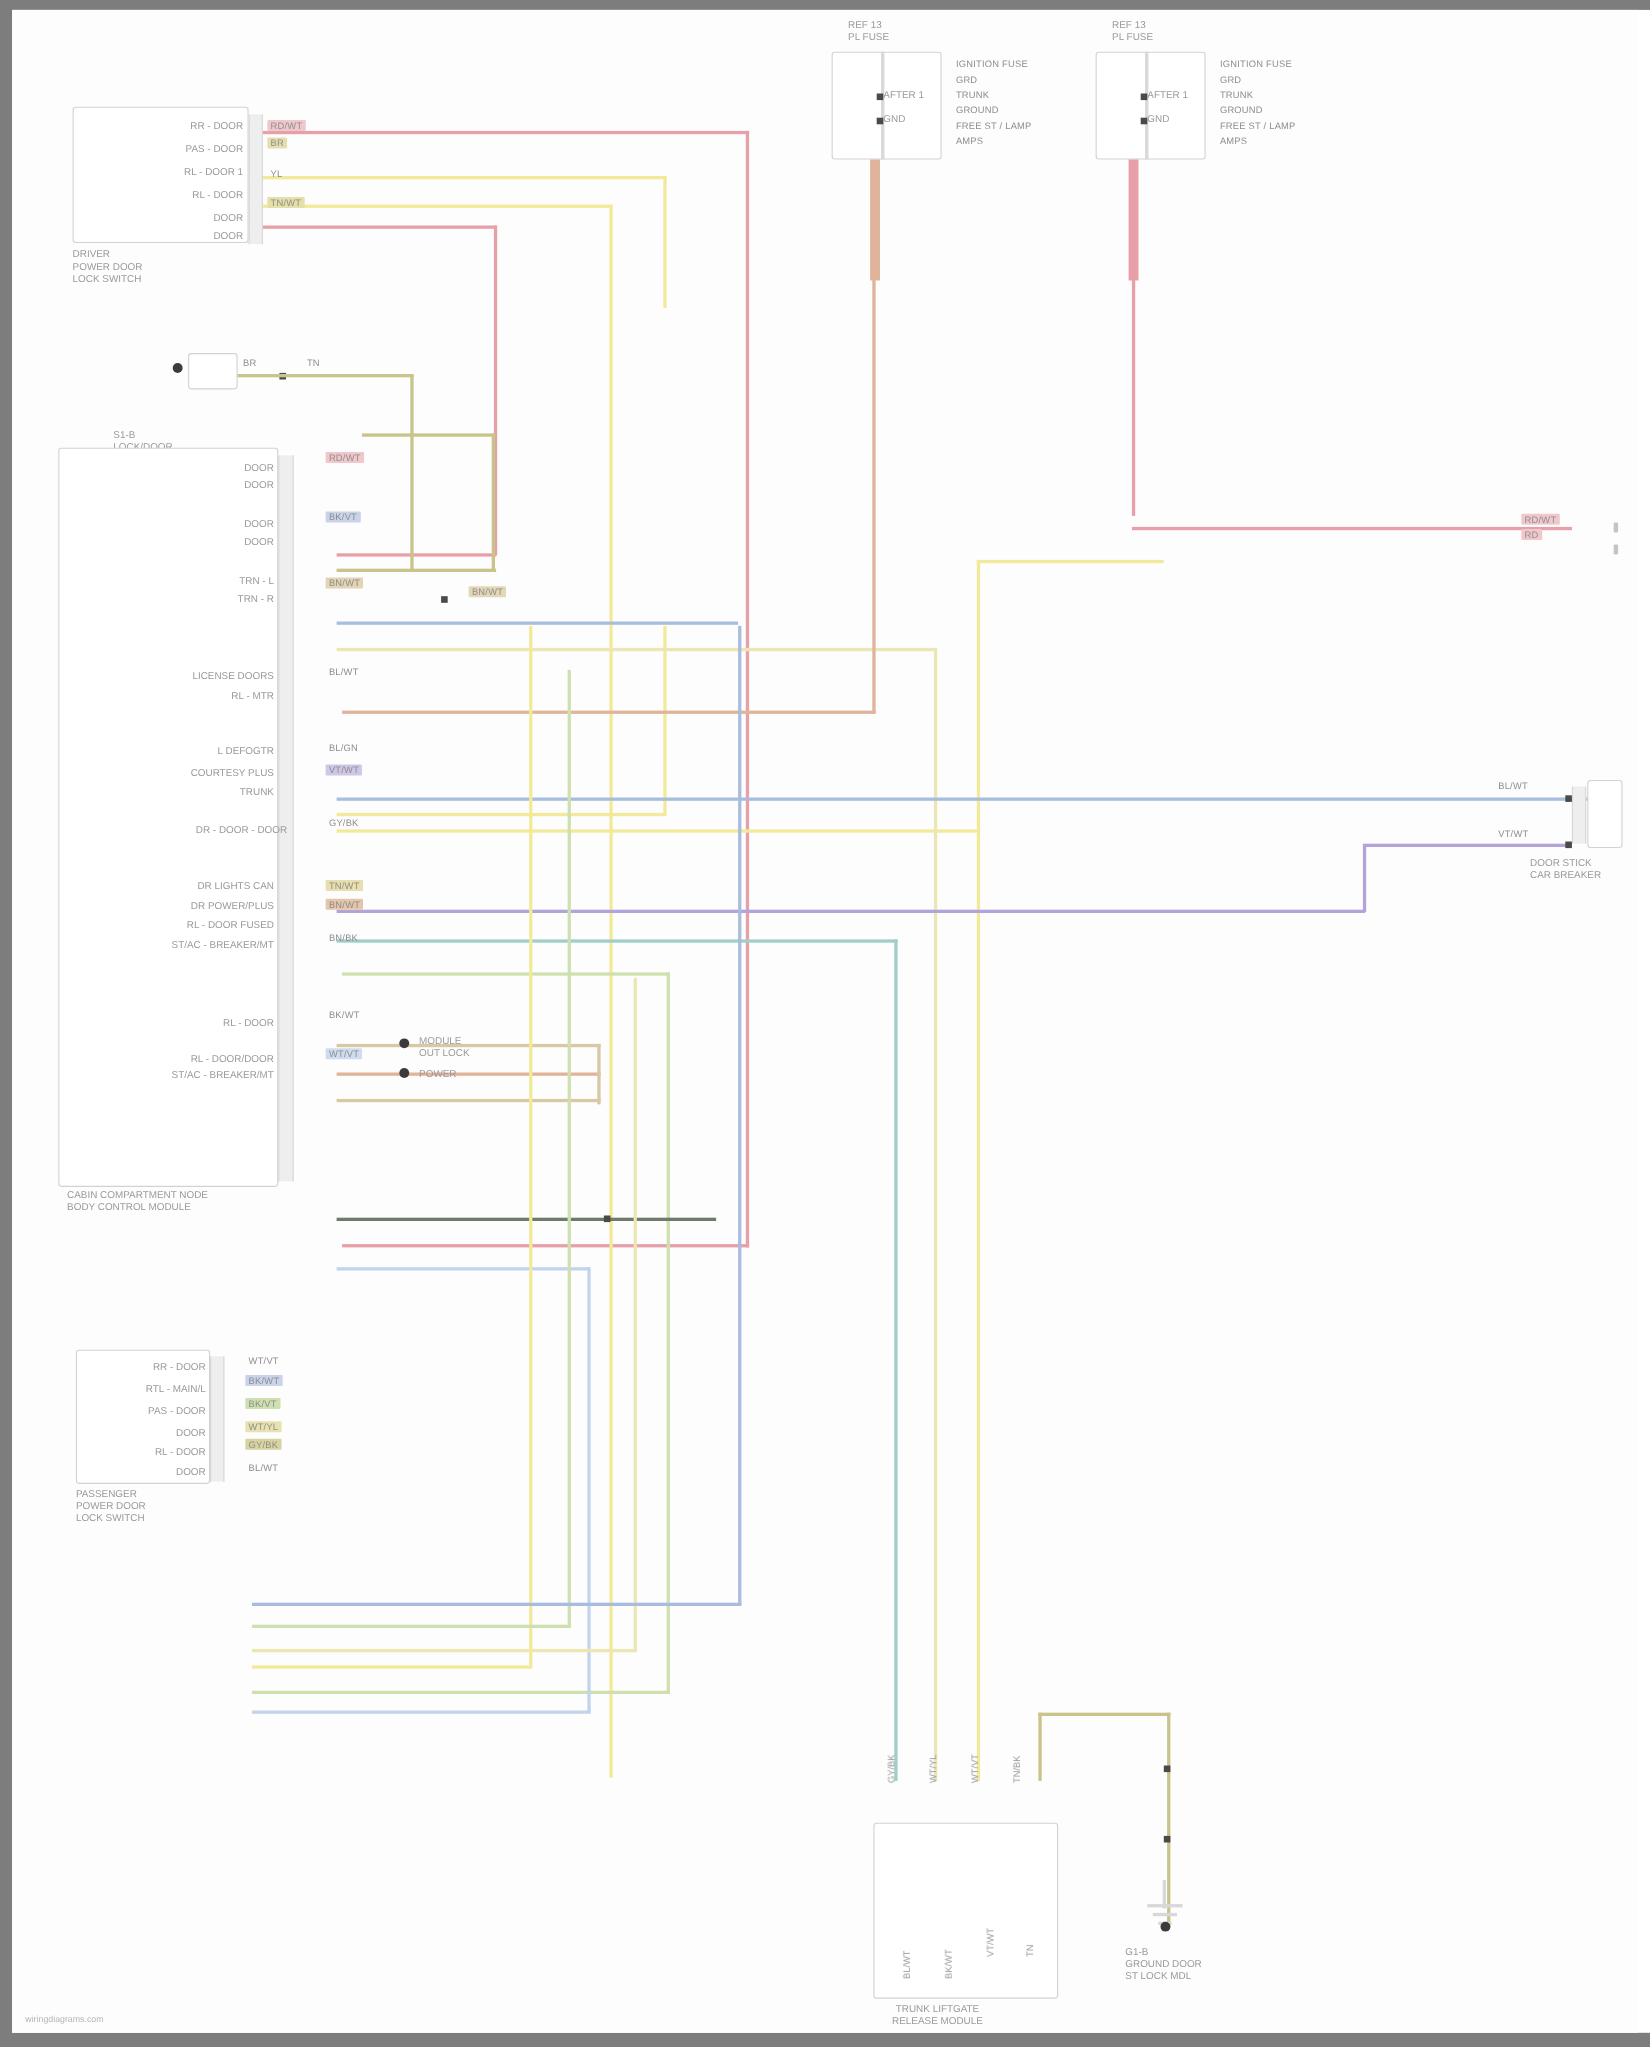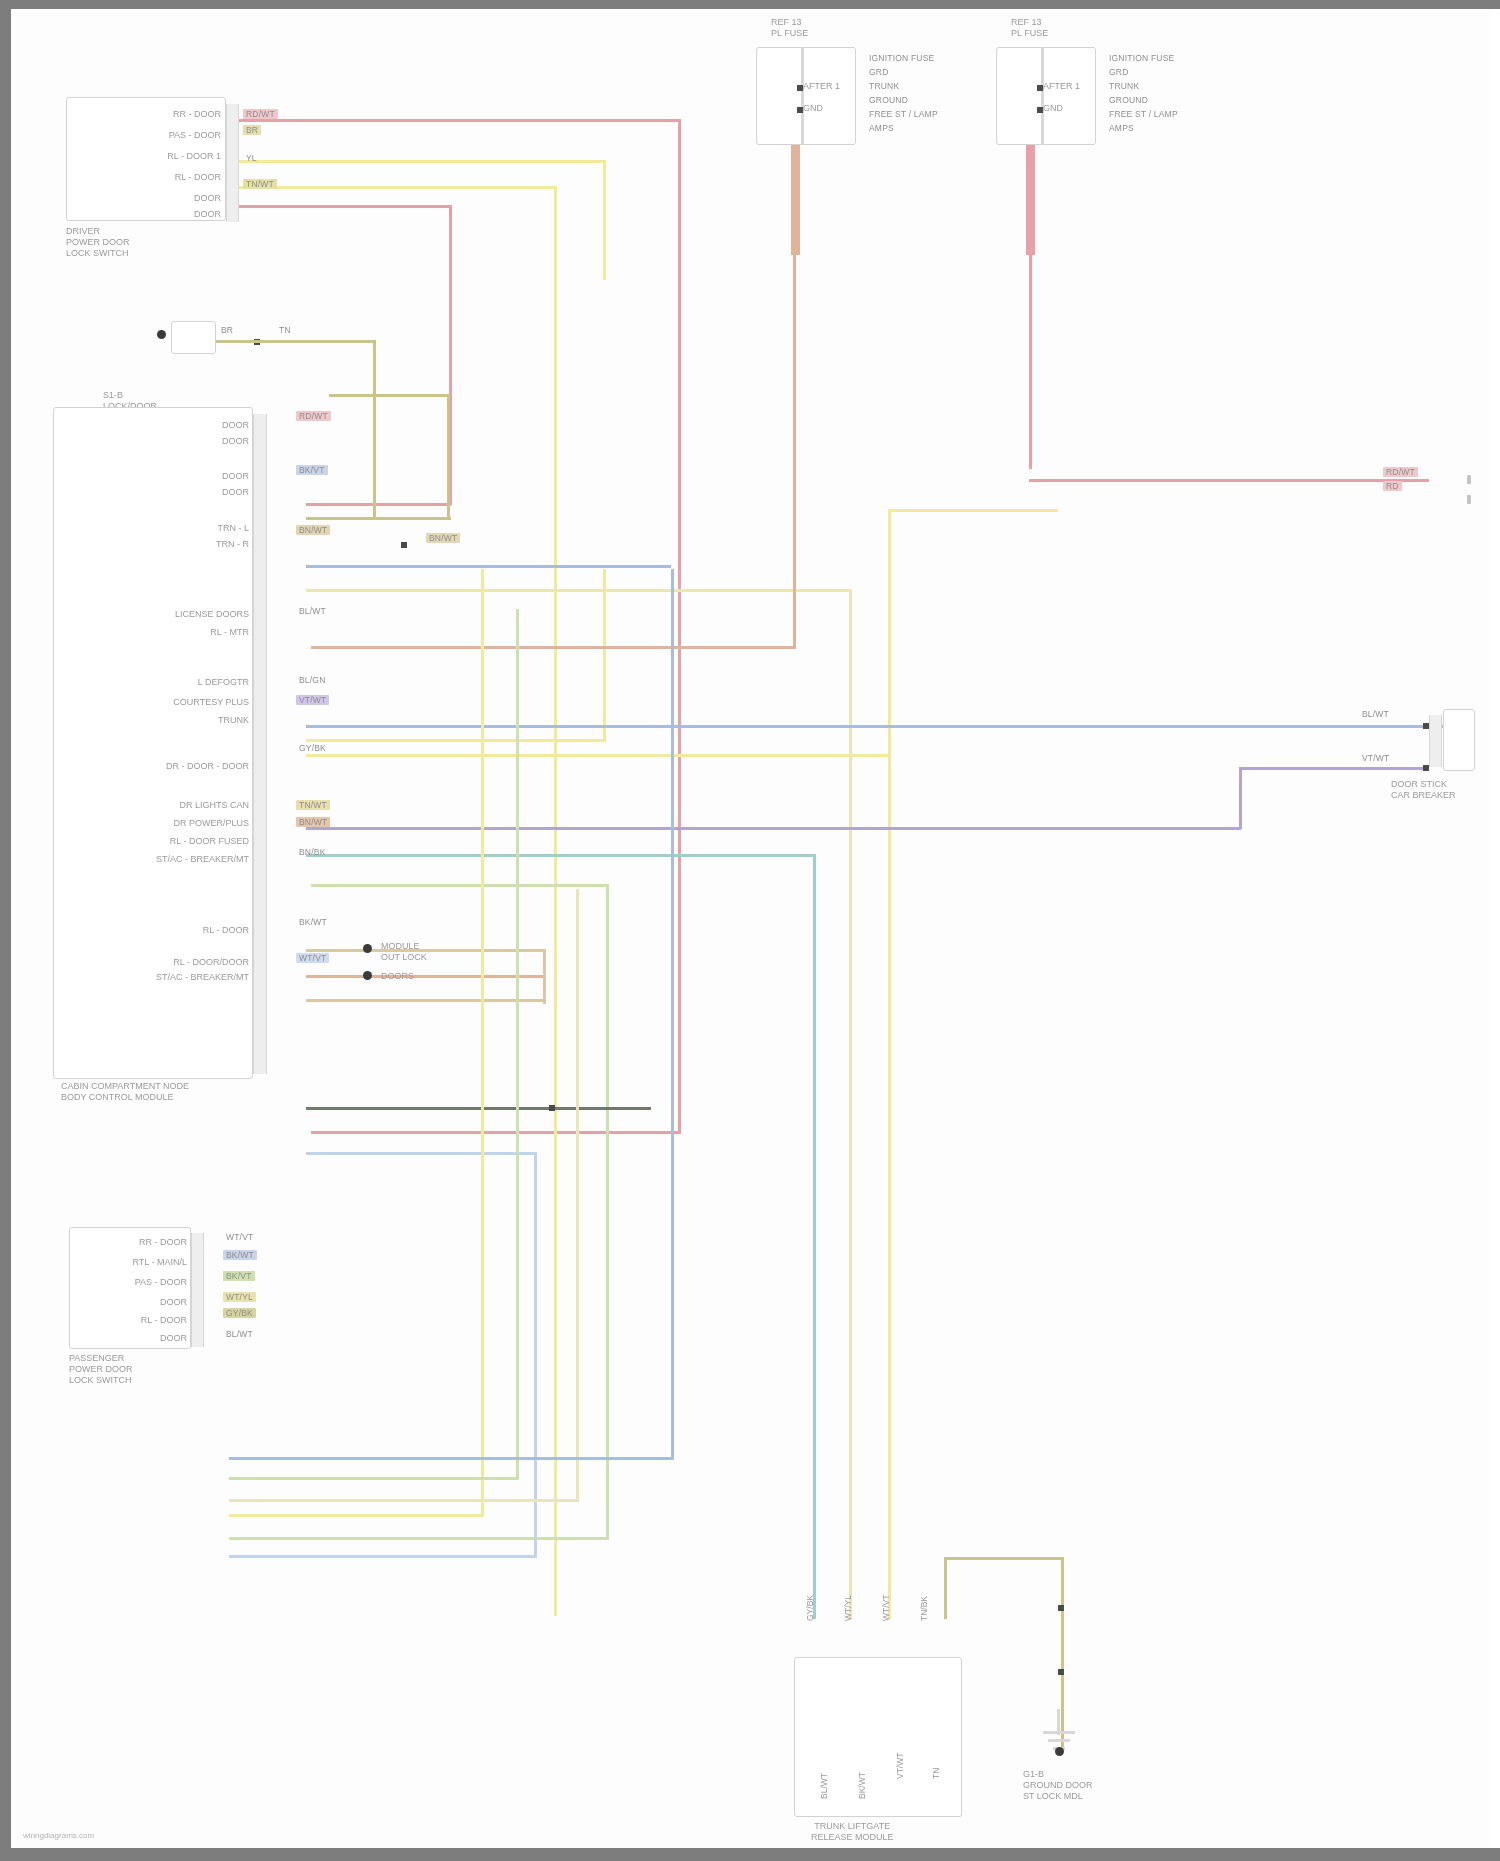--- a/index.html
+++ b/index.html
@@ -225,21 +225,21 @@
     <div class="plabel" style="left:90px;top:427px;width:148px;">DOOR</div>
     <div class="plabel" style="left:90px;top:462px;width:148px;">DOOR</div>
     <div class="plabel" style="left:90px;top:478px;width:148px;">DOOR</div>
     <div class="plabel" style="left:90px;top:514px;width:148px;">TRN - L</div>
     <div class="plabel" style="left:90px;top:530px;width:148px;">TRN - R</div>
     <div class="plabel" style="left:100px;top:600px;width:138px;">LICENSE DOORS</div>
     <div class="plabel" style="left:100px;top:618px;width:138px;">RL - MTR</div>
     <div class="plabel" style="left:100px;top:668px;width:138px;">L DEFOGTR</div>
     <div class="plabel" style="left:100px;top:688px;width:138px;">COURTESY PLUS</div>
     <div class="plabel" style="left:100px;top:706px;width:138px;">TRUNK</div>
-    <div class="plabel" style="left:100px;top:740px;width:138px;margin-top:12px;">DR - DOOR - DOOR</div>
+    <div class="plabel" style="left:112px;top:740px;width:138px;">DR - DOOR - DOOR</div>
     <div class="plabel" style="left:100px;top:791px;width:138px;">DR LIGHTS CAN</div>
     <div class="plabel" style="left:100px;top:809px;width:138px;">DR POWER/PLUS</div>
     <div class="plabel" style="left:100px;top:827px;width:138px;">RL - DOOR FUSED</div>
     <div class="plabel" style="left:100px;top:845px;width:138px;">ST/AC - BREAKER/MT</div>
     <div class="plabel" style="left:100px;top:916px;width:138px;">RL - DOOR</div>
     <div class="plabel" style="left:100px;top:948px;width:138px;">RL - DOOR/DOOR</div>
     <div class="plabel" style="left:100px;top:963px;width:138px;">ST/AC - BREAKER/MT</div>
 
     <div class="ctag" style="left:285px;top:402px;background:#f0c8cc;">RD/WT</div>
     <div class="ctag" style="left:285px;top:456px;background:#c9d4ea;">BK/VT</div>
@@ -254,21 +254,21 @@
     <div class="ctag" style="left:285px;top:908px;background:transparent;">BK/WT</div>
     <div class="ctag" style="left:285px;top:944px;background:#cfdcef;">WT/VT</div>
 
     <div class="blk-title" style="left:50px;top:1072px;">CABIN COMPARTMENT NODE
 BODY CONTROL MODULE</div>
 
     <div class="dot" style="left:352px;top:935px;"></div>
     <div class="dot" style="left:352px;top:962px;"></div>
     <div class="blk-title" style="left:370px;top:932px;">MODULE
 OUT LOCK</div>
-    <div class="blk-title" style="left:370px;top:962px;">DOORS</div>
+    <div class="blk-title" style="left:370px;top:962px;">POWER</div>
 
     <div class="sdot" style="left:538px;top:1096px;"></div>
 
     <div class="sdot" style="left:390px;top:533px;"></div>
     <div class="ctag" style="left:415px;top:524px;background:#e3d8b6;">BN/WT</div>
 
     <div class="box" style="left:58px;top:1218px;width:122px;height:122px;"></div>
     <div class="pinrail" style="left:180px;top:1224px;width:13px;height:114px;"></div>
 
     <div class="plabel" style="left:62px;top:1228px;width:114px;">RR - DOOR</div>

